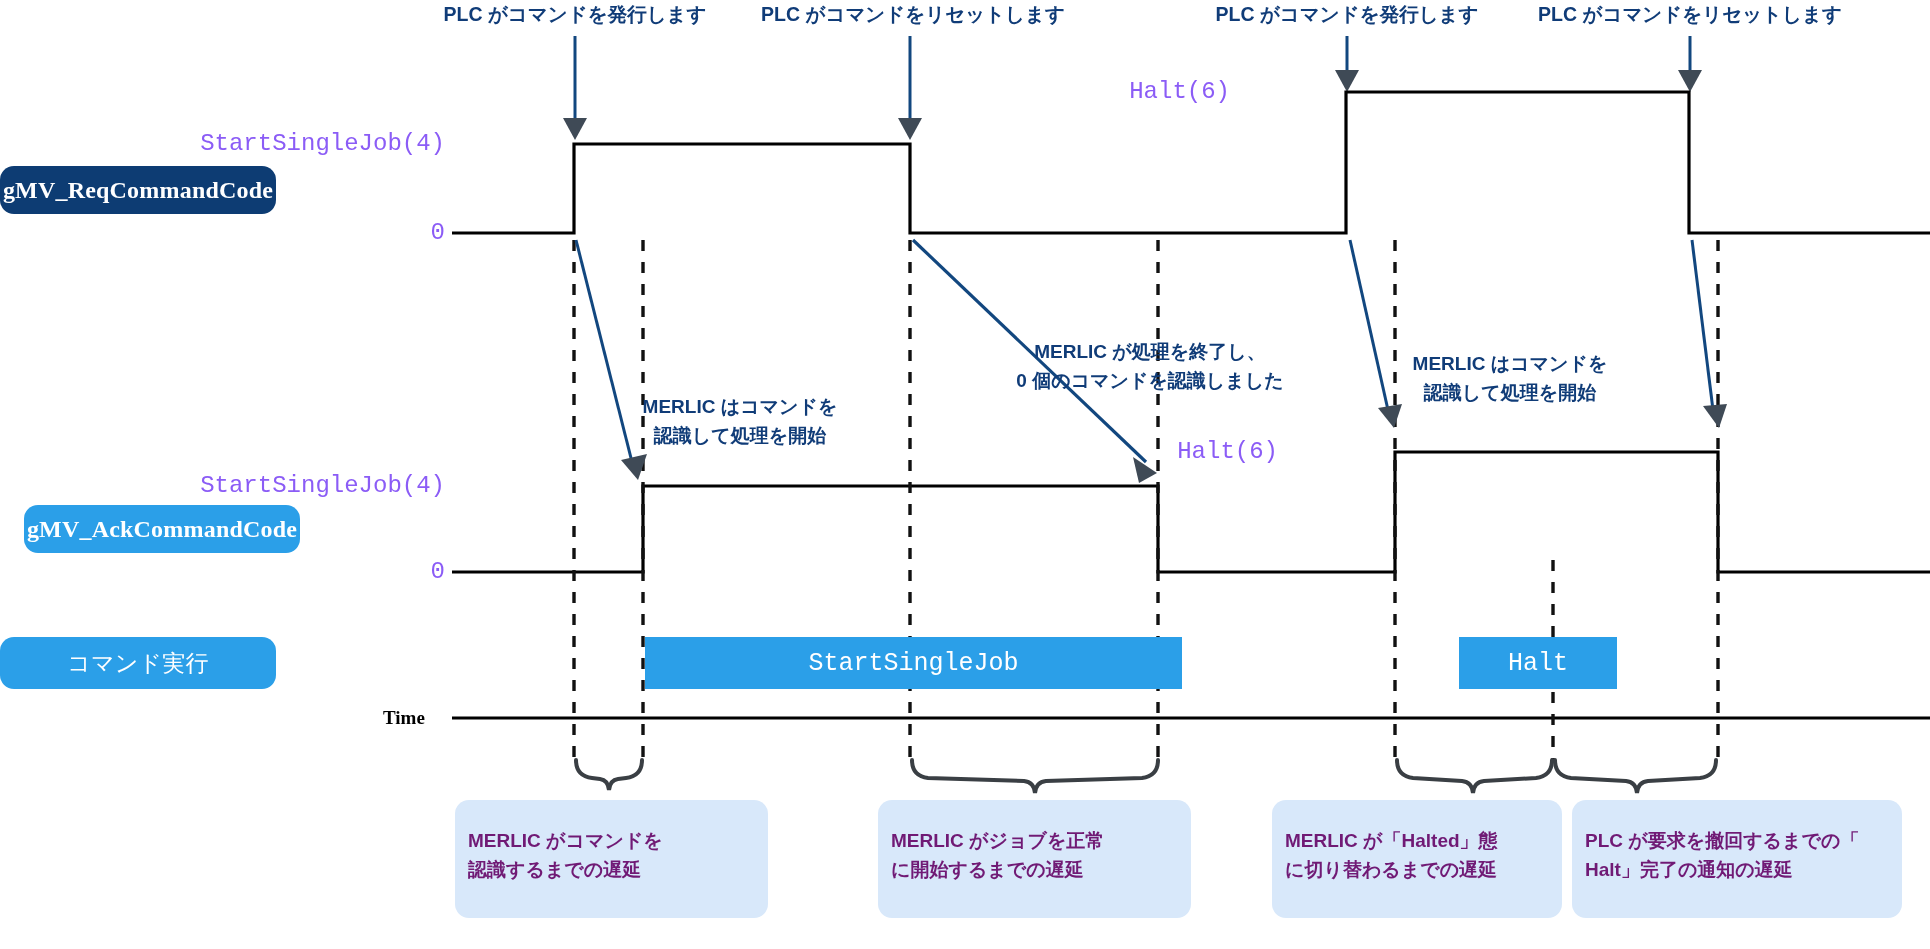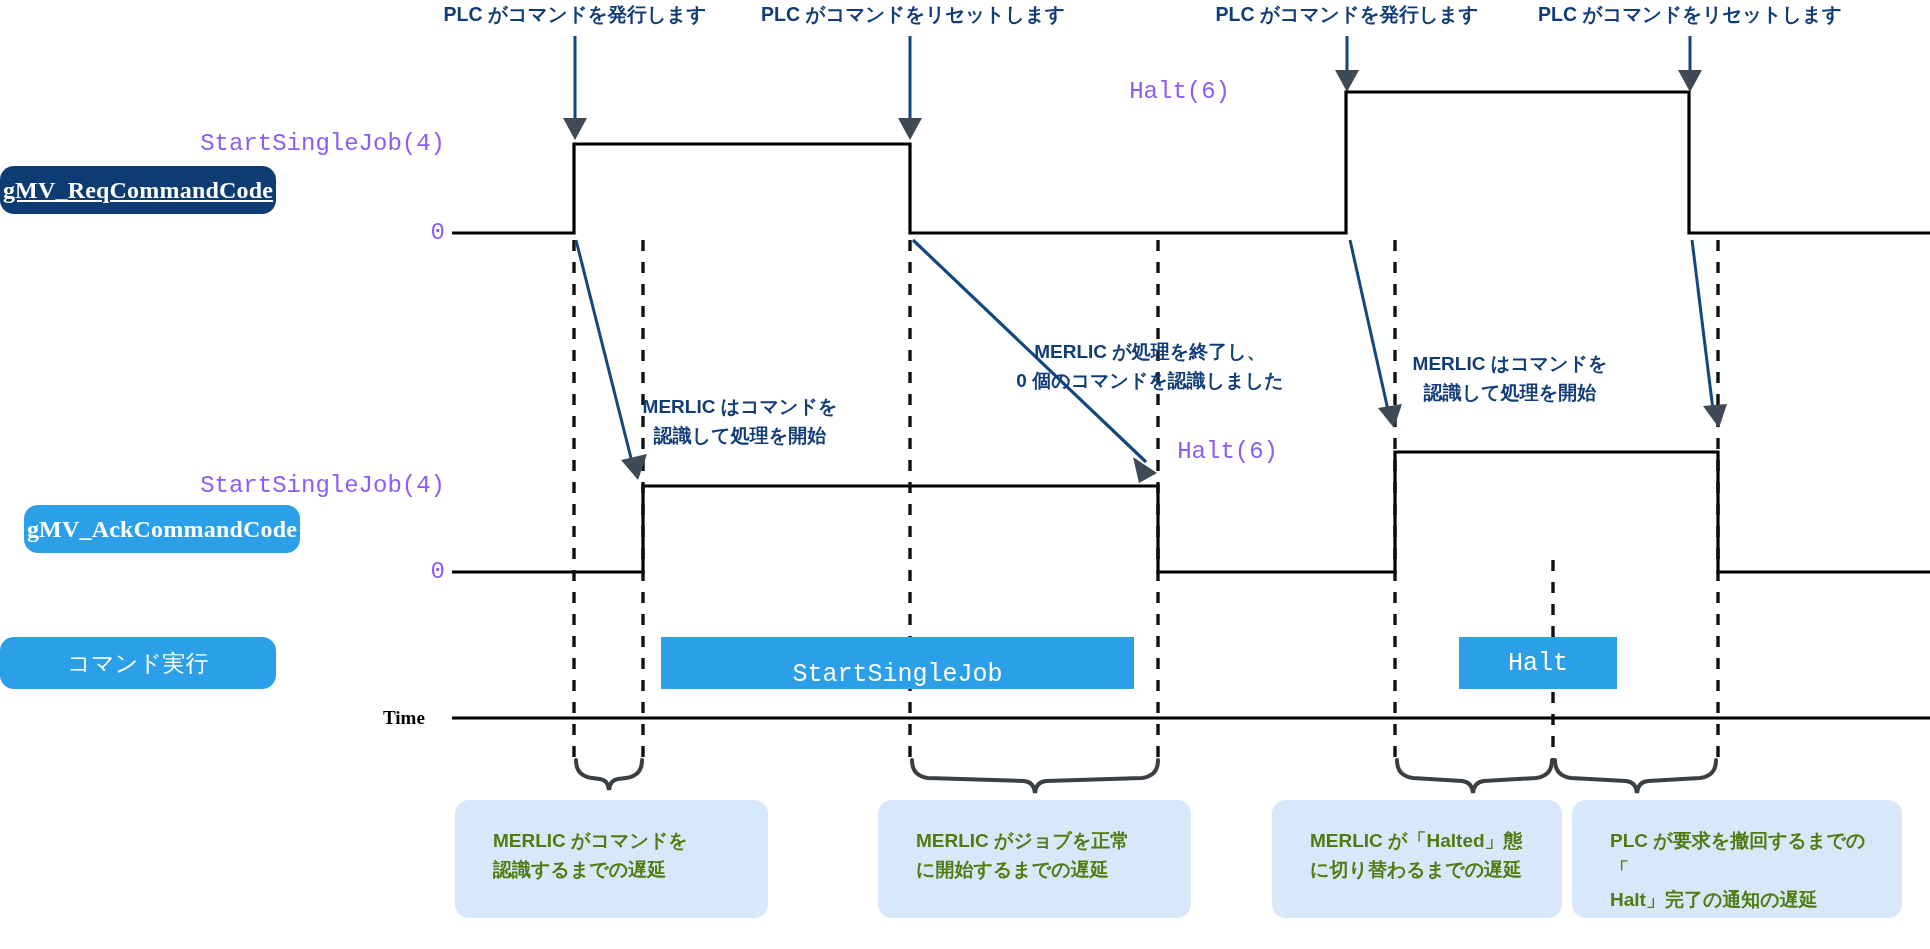--- a/index.html
+++ b/index.html
@@ -52,22 +52,22 @@
     font-family: "Liberation Sans", sans-serif;
     font-size: 23px;
     font-weight: 400;
     text-align: right;
   }
   .callout {
     position: absolute;
     background: #d8e8fa;
     border-radius: 14px;
     box-sizing: border-box;
-    padding: 26px 22px 0 38px;
-    color: #4d7c0f;
+    padding: 26px 22px 0 13px;
+    color: #701a75;
     font-size: 19px;
     font-weight: 700;
     line-height: 1.55;
     font-family: "Liberation Sans", sans-serif;
   }
   .anno {
     position: absolute;
     color: #103c78;
     font-weight: 700;
     font-size: 19px;
@@ -177,21 +177,21 @@
     </g>
 
     <g fill="none" stroke="#3a3f44" stroke-width="4" stroke-linecap="round">
       <path d="M576,760 Q576,776 592,778 L600,779 Q608,780 609,790 Q610,780 618,779 L626,778 Q642,776 642,760"></path>
       <path d="M912,760 Q912,776 928,778 L1024,781 Q1034,782 1035,793 Q1036,782 1046,781 L1142,778 Q1158,776 1158,760"></path>
       <path d="M1397,760 Q1397,776 1413,778 L1462,781 Q1472,782 1473,793 Q1474,782 1484,781 L1536,778 Q1552,776 1552,760"></path>
       <path d="M1555,760 Q1555,776 1571,778 L1626,781 Q1636,782 1637,793 Q1638,782 1648,781 L1700,778 Q1716,776 1716,760"></path>
     </g>
   </svg>
 
-  <div class="badge badge-dark" style="left:0px; top:166px; width:276px; height:48px;text-decoration:underline;">
+  <div class="badge badge-dark" style="left:0px; top:166px; width:276px; height:48px;">
     <span>gMV_ReqCommandCode</span>
   </div>
   <div class="badge badge-blue" style="left:0px; top:505px; width:276px; height:48px;margin-left:24px;">
     <span>gMV_AckCommandCode</span>
   </div>
   <div class="badge badge-blue-jp" style="left:0px; top:637px; width:276px; height:52px;">
     <span>コマンド実行</span>
   </div>
 
   <div class="sig-label" style="left:180px; top:130px; width:265px;">StartSingleJob(4)</div>
@@ -209,21 +209,21 @@
   <div class="anno anno-top anno-center" style="left:1202px; top:0px; width:290px;">PLC がコマンドを発行します</div>
   <div class="anno anno-top anno-center" style="left:1525px; top:0px; width:330px;">PLC がコマンドをリセットします</div>
 
   <div class="anno anno-center" style="left:630px; top:393px; width:220px;">MERLIC はコマンドを
 認識して処理を開始</div>
   <div class="anno anno-center" style="left:1000px; top:290px; width:300px;margin-top:48px;">MERLIC が処理を終了し、
 0 個のコマンドを認識しました</div>
   <div class="anno anno-center" style="left:1400px; top:350px; width:220px;">MERLIC はコマンドを
 認識して処理を開始</div>
 
-  <div class="exec-bar" style="left:661px; top:637px; width:473px; height:52px;align-items:flex-end;">
+  <div class="exec-bar" style="left:645px; top:637px; width:537px; height:52px;">
     <span>StartSingleJob</span>
   </div>
   <div class="exec-bar" style="left:1459px; top:637px; width:158px; height:52px;">
     <span>Halt</span>
   </div>
 
   <div class="callout" style="left:455px; top:800px; width:313px; height:118px; white-space:pre-line;">MERLIC がコマンドを
 認識するまでの遅延</div>
   <div class="callout" style="left:878px; top:800px; width:313px; height:118px; white-space:pre-line;">MERLIC がジョブを正常
 に開始するまでの遅延</div>

